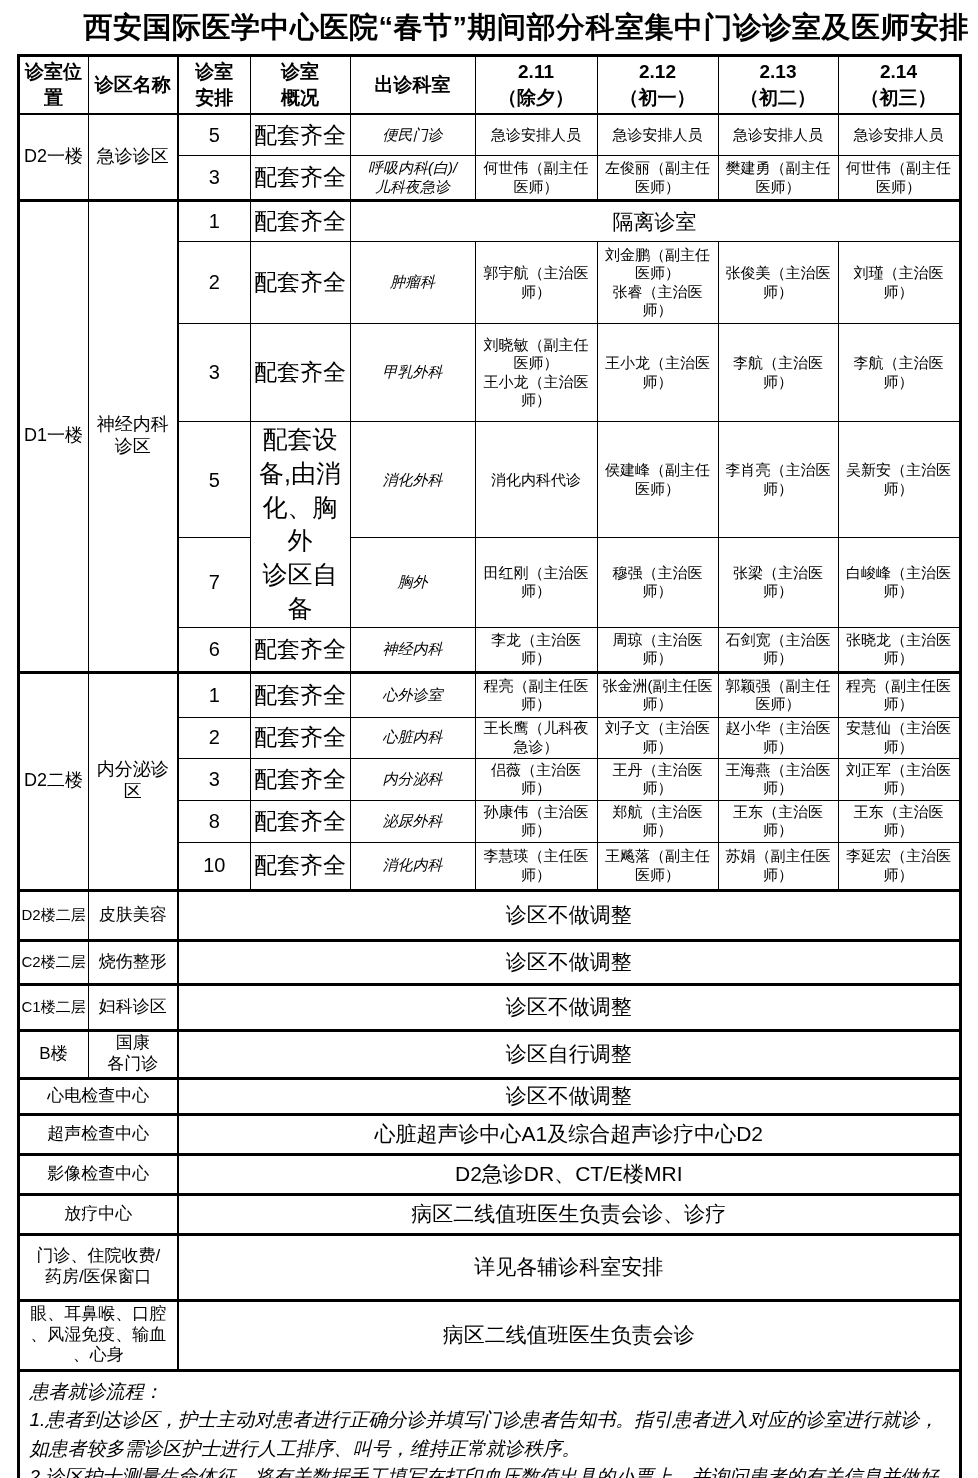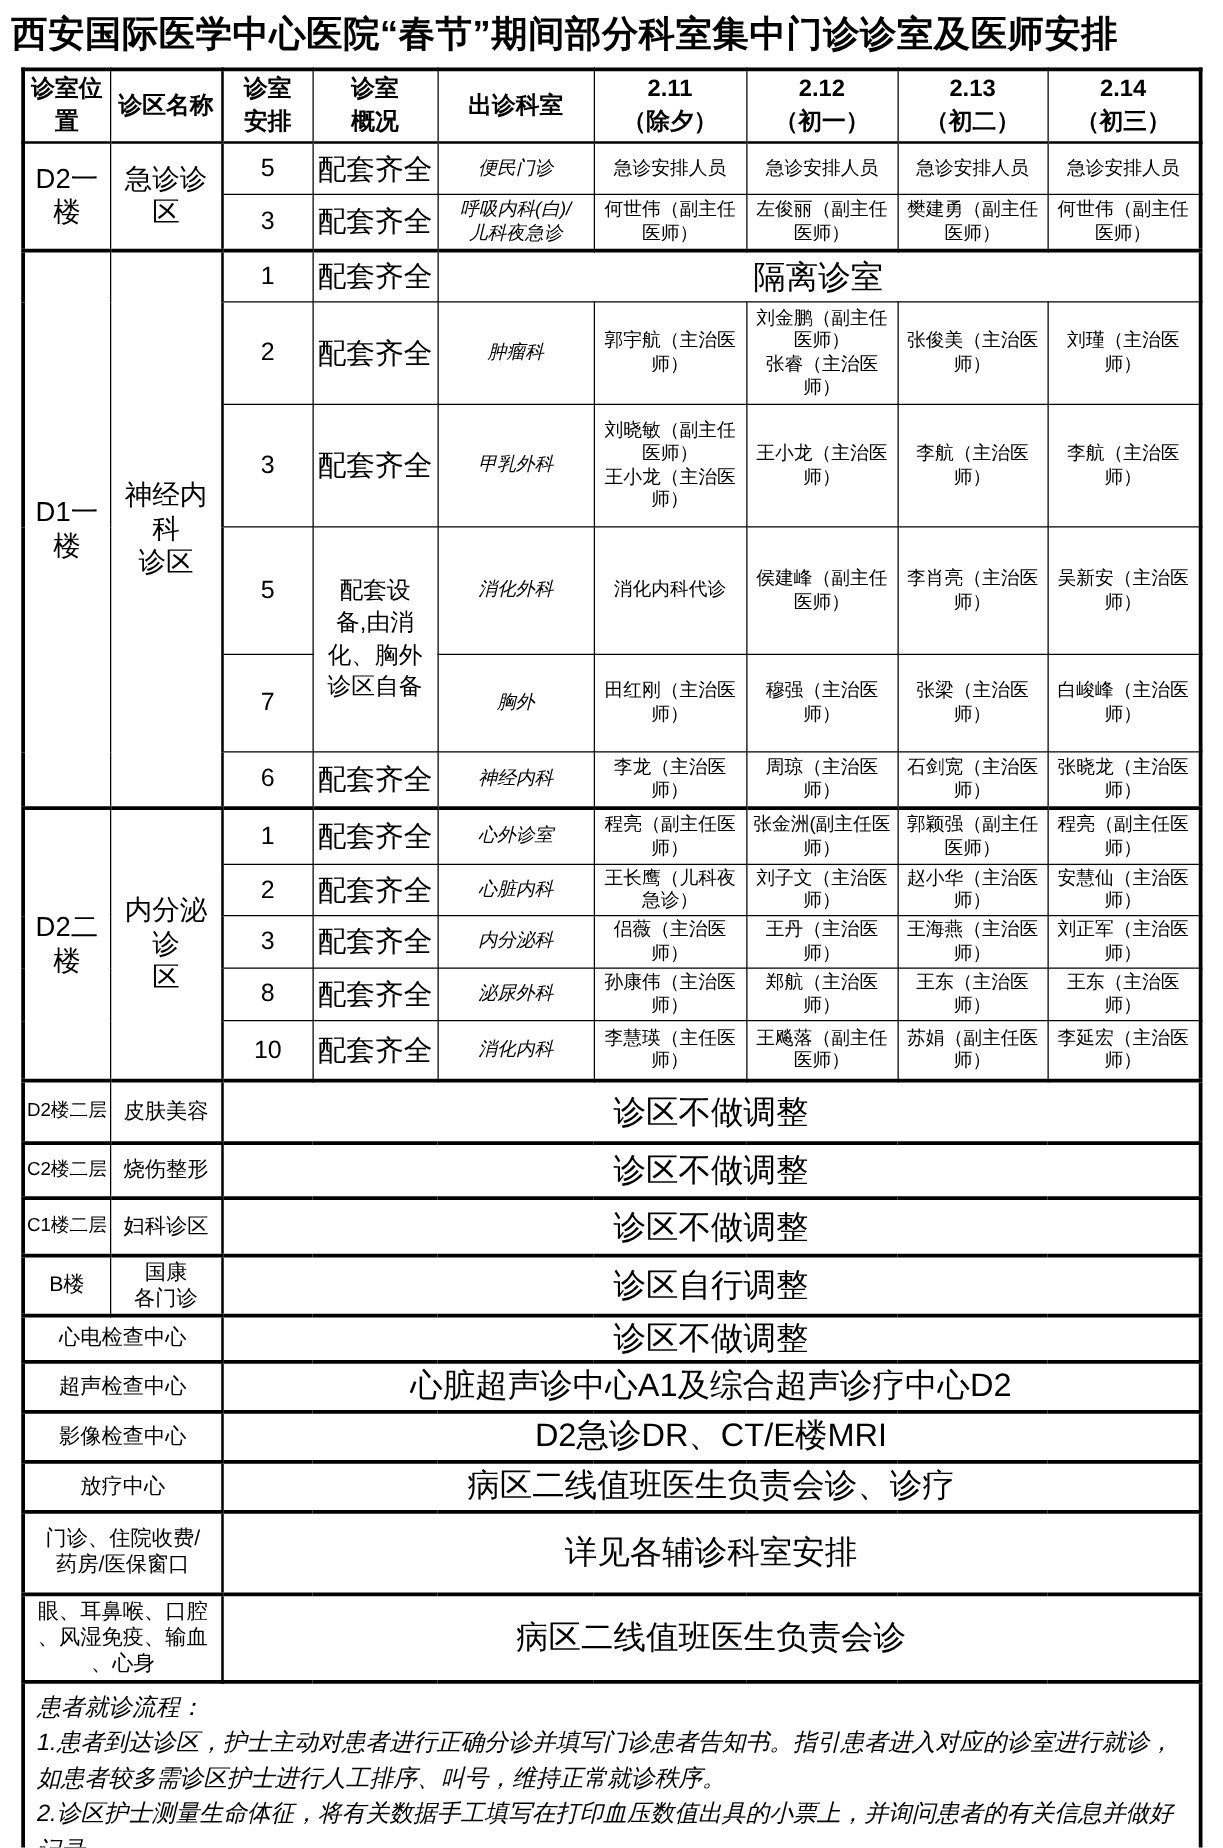--- a/index.html
+++ b/index.html
@@ -5,46 +5,46 @@
   * { box-sizing: border-box; }
   html, body { margin: 0; padding: 0; }
   body {
     width: 978px; height: 1478px;
     background: #ffffff; color: #000;
     font-family: "Liberation Sans", sans-serif;
     overflow: hidden;
   }
   .title {
     width: 960px; margin: 8px auto 6px;
-    text-align: left; font-weight: 900; font-size: 29px;
+    text-align: right; font-weight: 900; font-size: 29px;
     letter-spacing: 0.5px; white-space: nowrap;
   }
   table {
     border-collapse: collapse; table-layout: fixed;
     width: 942px; margin: 0 auto;
     border: 3px solid #000;
   }
   td, th {
     border: 1px solid #000;
     text-align: center; vertical-align: middle;
     padding: 1px 2px; overflow: hidden;
     white-space: pre-line; line-height: 1.22;
   }
   th { font-size: 19px; font-weight: bold; border-bottom-width: 2px; line-height: 1.35; }
   tr.sec > td { border-top-width: 3px; }
   .vt { border-left-width: 2px; }
-  .loc { font-size: 22px; }
+  .loc { font-size: 18px; }
   .num { font-size: 20px; }
   .fac { font-size: 23px; }
-  .fac2 { font-size: 19px; line-height: 1.35; }
+  .fac2 { font-size: 25px; line-height: 1.35; }
   .dep { font-size: 15px; font-style: italic; }
   .doc { font-size: 15px; }
   .lbl { font-size: 17px; }
   .lbl-s { font-size: 15px; white-space: nowrap; }
-  .big { font-size: 26px; }
+  .big { font-size: 21px; }
   .notes-cell {
     text-align: left; vertical-align: top;
     font-size: 19px; line-height: 1.5; padding: 6px 10px;
     white-space: normal;
   }
   .notes-cell div { white-space: normal; font-style: italic; }
 </style>
 </head>
 <body>
 

